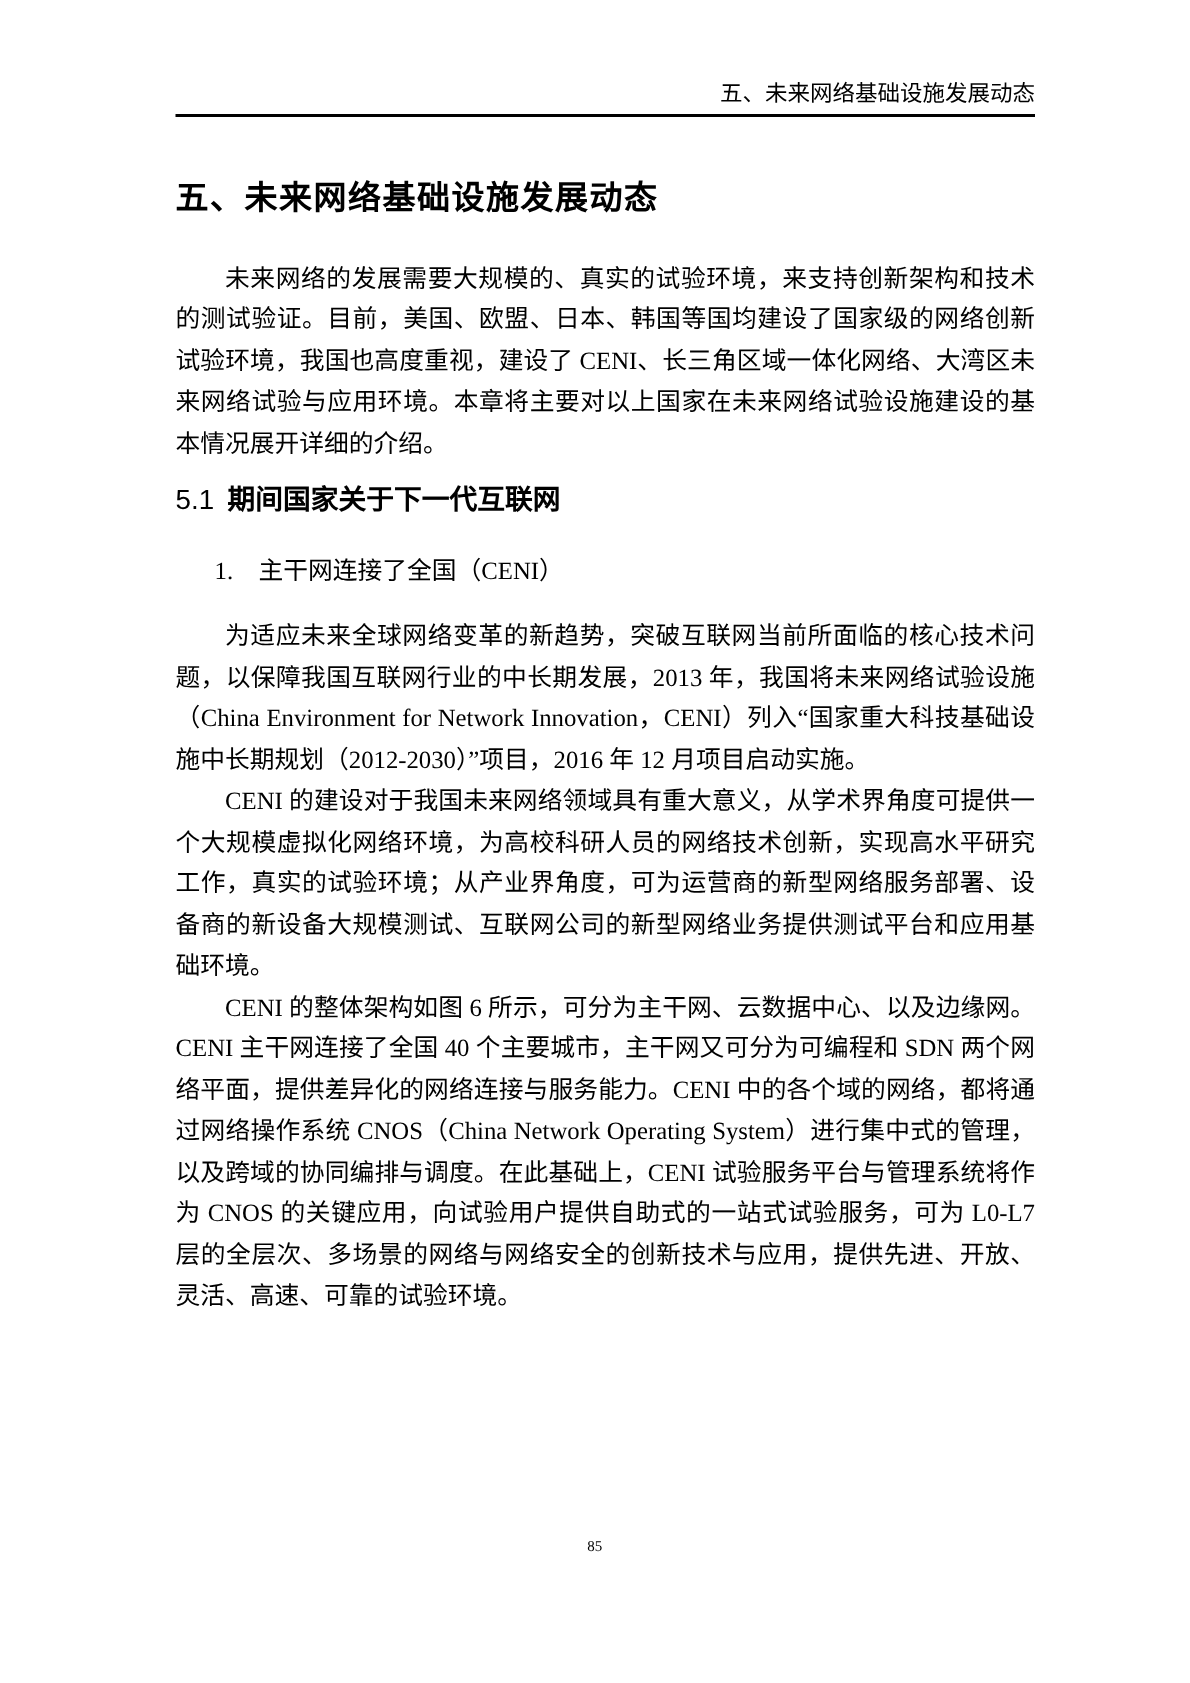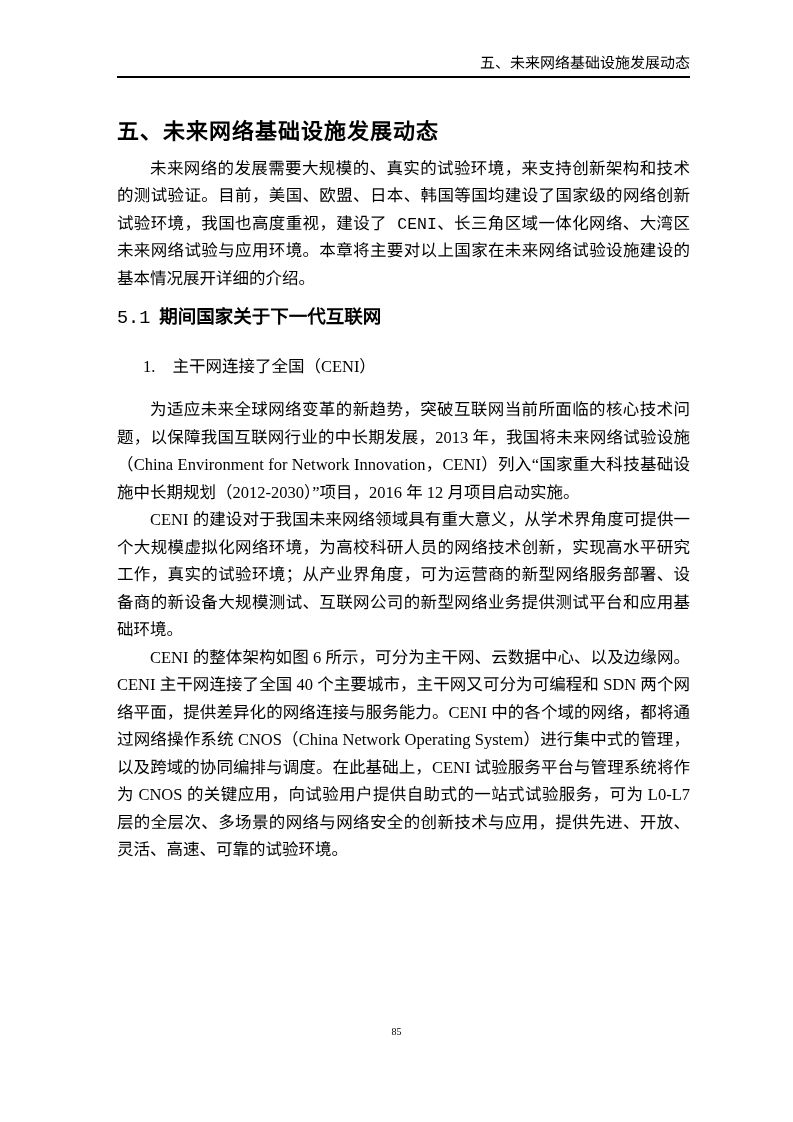--- a/index.html
+++ b/index.html
@@ -39,30 +39,30 @@
     line-height: 1.25;
     letter-spacing: 1px;
   }
   p.body {
     margin: 0;
     font-size: 16.5px;
     line-height: 27.5px;
     text-align: justify;
   }
   p.indent { text-indent: 2em; }
-  p.first-para { margin-top: 10px; font-family: Liberation Mono, monospace; }
+  p.first-para { margin-top: 26px; }
   .section-heading {
     margin: 12px 0 0 0;
     font-family: "Liberation Sans", "DejaVu Sans", sans-serif;
     font-weight: 700;
     font-size: 18.5px;
     line-height: 1.35;
   }
   .sec-num {
-    font-family: Liberation Mono, monospace;
+    font-family: Liberation Sans, sans-serif;
     font-weight: 400;
     margin-right: 9px;
   }
   .item-heading {
     margin-top: 23px;
     padding-left: 26px;
     font-size: 16.5px;
     line-height: 23px;
   }
   .item-num { margin-right: 17px; }

